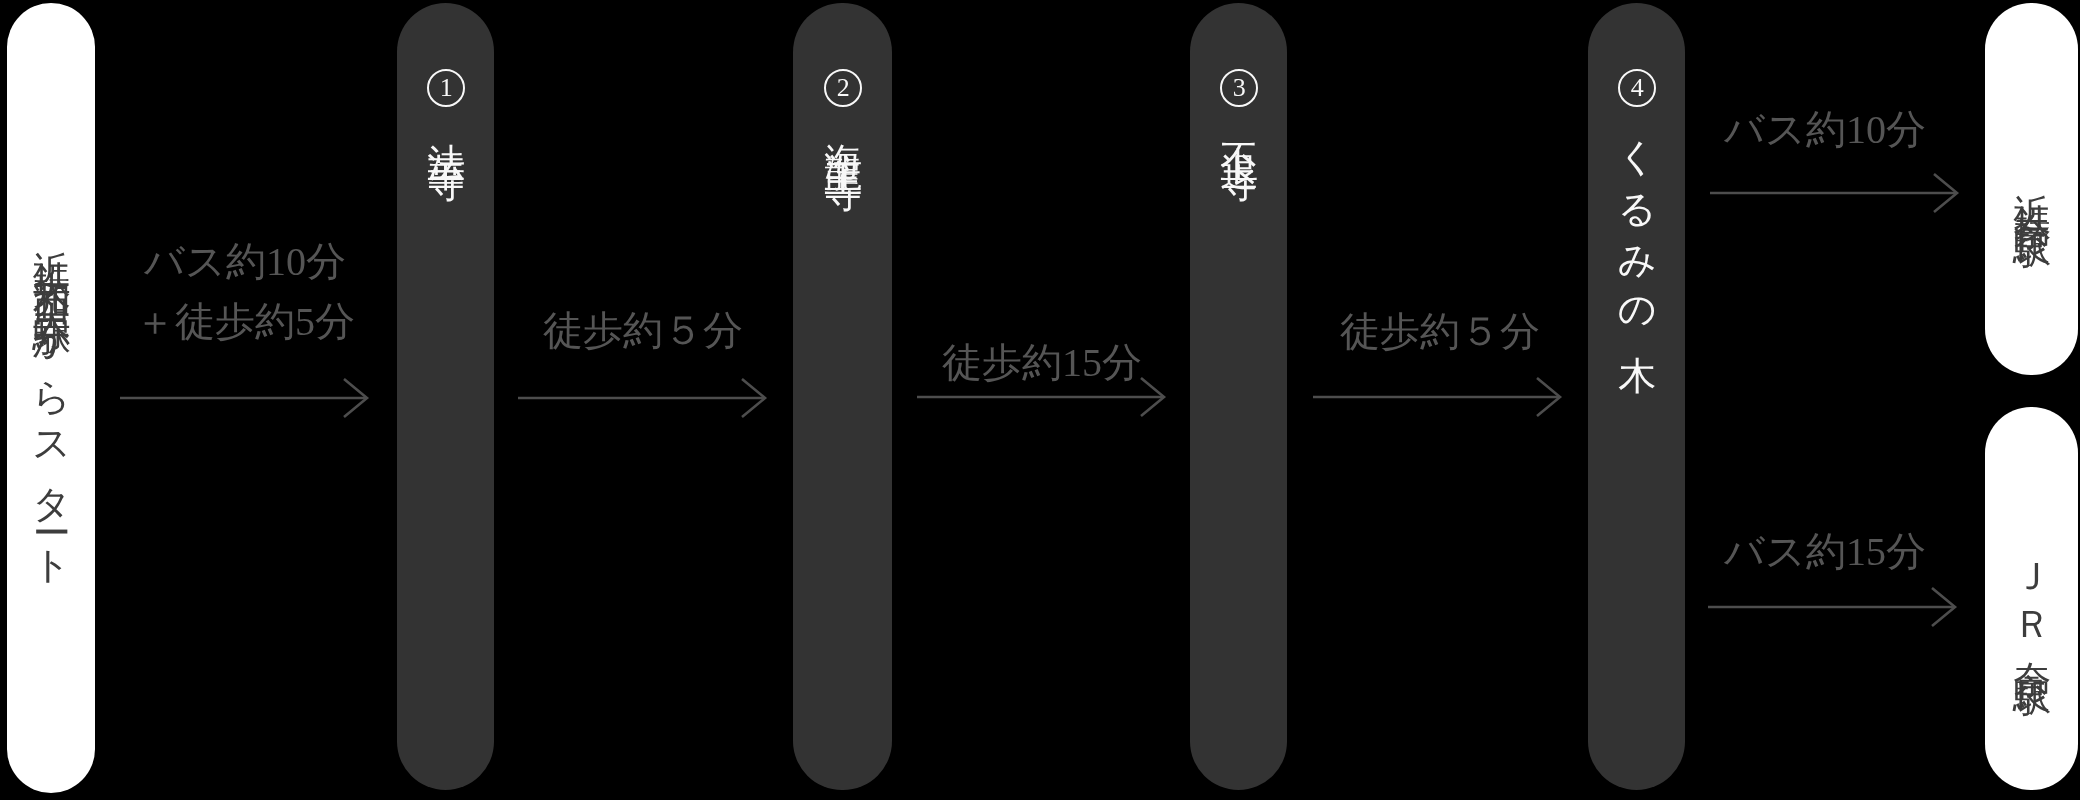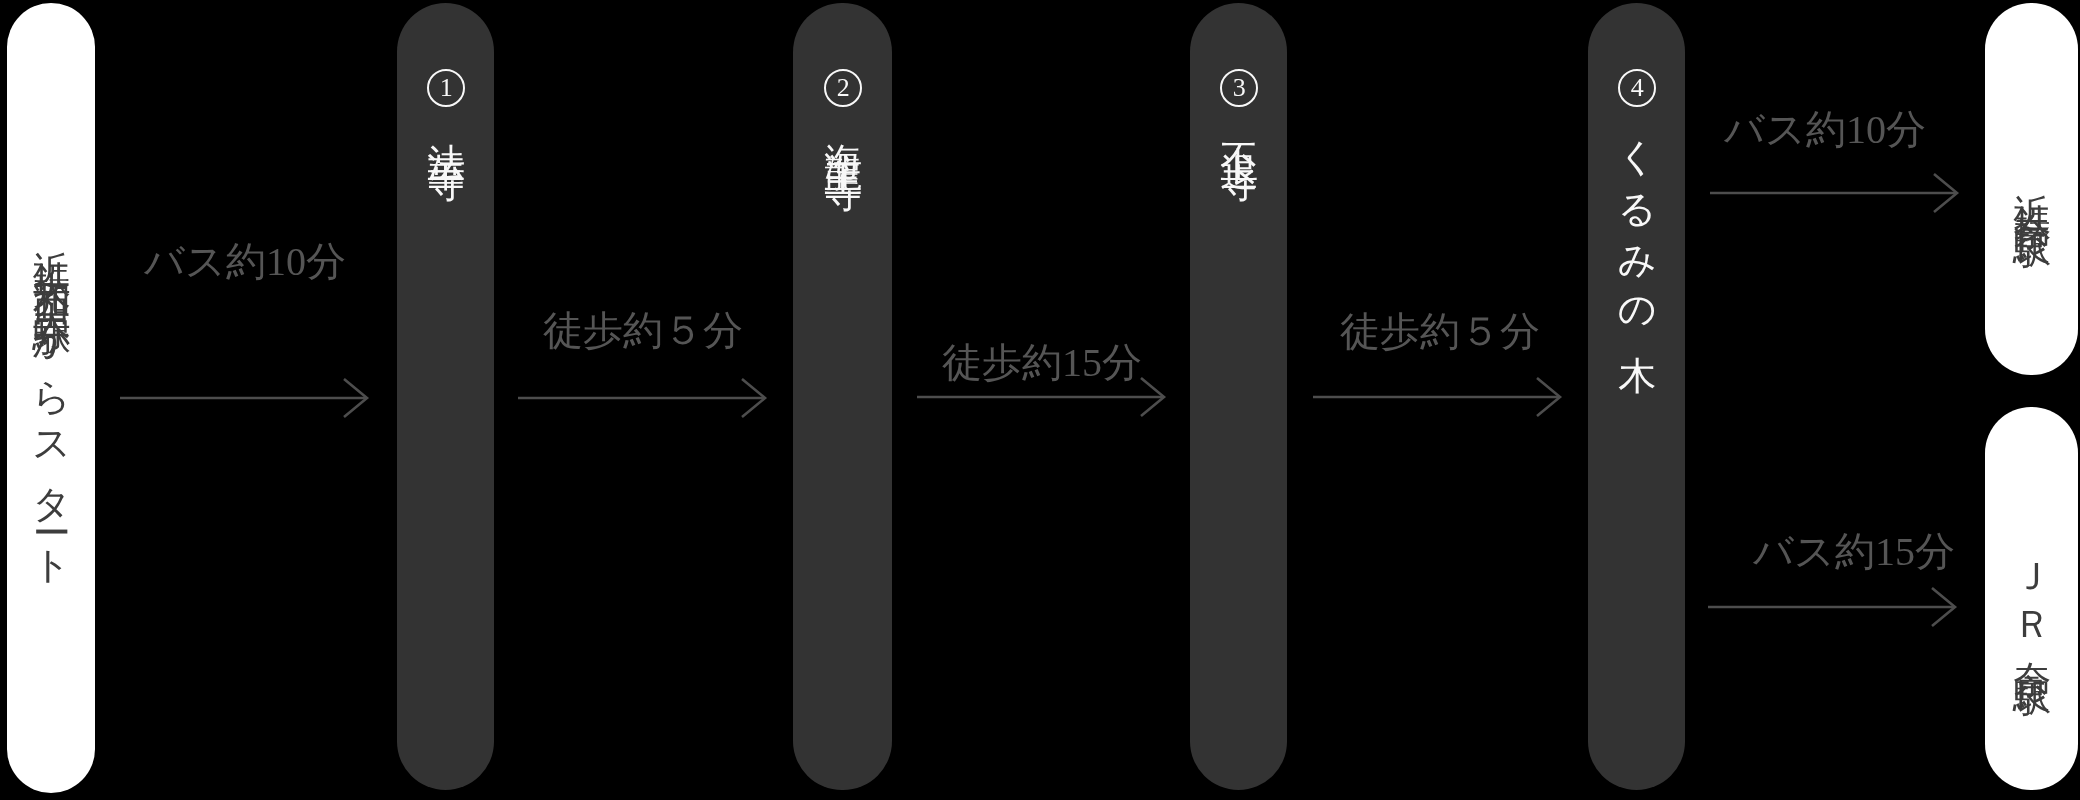--- a/index.html
+++ b/index.html
@@ -73,20 +73,21 @@
 
 <div class="canvas">
 
   <div class="pill white pill-start">
     <span class="vtext">近鉄大和西大寺駅からスタート</span>
   </div>
 
   <div>
     <div class="edge-label two-line" style="left:245px;top:232px;">
       <span>バス約10分</span>
+      <span>＋徒歩約5分</span>
     </div>
     <svg class="arrow-svg" style="left:120px;top:375px;" width="250" height="46" viewBox="0 0 250 46">
       <line x1="0" y1="23" x2="246" y2="23"></line>
       <polyline points="224,4 247,23 224,42"></polyline>
     </svg>
   </div>
 
   <div class="pill dark pill-stop1">
     <span class="vtext">
       <span class="circled">
@@ -153,21 +154,21 @@
     <div class="edge-label" style="left:1825px;top:104px;">
       <span>バス約10分</span>
     </div>
     <svg class="arrow-svg" style="left:1710px;top:170px;" width="250" height="46" viewBox="0 0 250 46">
       <line x1="0" y1="23" x2="246" y2="23"></line>
       <polyline points="224,4 247,23 224,42"></polyline>
     </svg>
   </div>
 
   <div>
-    <div class="edge-label" style="left:1825px;top:526px;margin-left:29px;">
+    <div class="edge-label" style="left:1825px;top:526px;">
       <span>バス約15分</span>
     </div>
     <svg class="arrow-svg" style="left:1708px;top:584px;" width="250" height="46" viewBox="0 0 250 46">
       <line x1="0" y1="23" x2="246" y2="23"></line>
       <polyline points="224,4 247,23 224,42"></polyline>
     </svg>
   </div>
 
   <div class="pill white pill-dest1">
     <span class="vtext">近鉄奈良駅</span>

